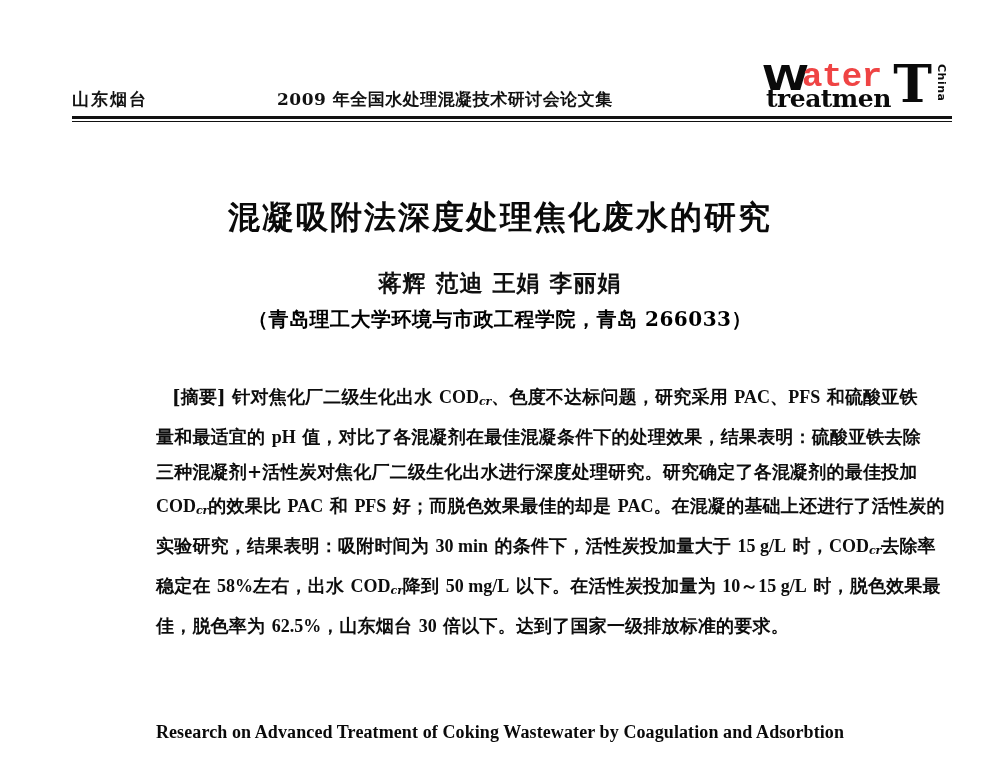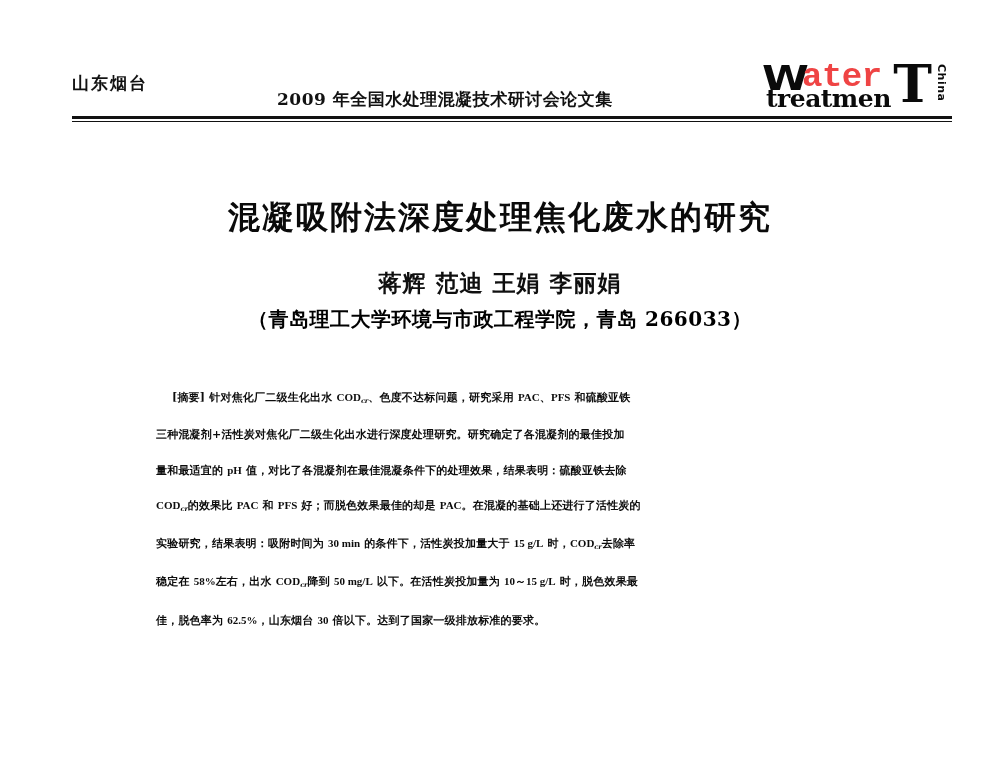--- a/index.html
+++ b/index.html
@@ -31,21 +31,21 @@
     width: 880px;
     height: 64px;
   }
   .header-row {
     position: relative;
     height: 56px;
   }
   .running-place {
     position: absolute;
     left: 0;
-    top: 14px;
+    top: 30px;
     font-size: 17px;
     font-weight: 700;
     letter-spacing: 2px;
     font-family: "DejaVu Serif", "Liberation Serif", serif;
     color: #121212;
     white-space: nowrap;
   }
   .running-title {
     position: absolute;
     left: 205px;
@@ -186,21 +186,21 @@
 
   
   .abstract {
     position: absolute;
     left: 156px;
     top: 380px;
     width: 728px;
   }
   .abs-line {
     font-family: "DejaVu Serif", "Liberation Serif", serif;
-    font-size: 11px;
+    font-size: 18px;
     font-weight: 700;
     line-height: 34.6px;
     color: #0d0d0d;
     white-space: nowrap;
     letter-spacing: 0.2px;
   }
   .abs-line.indent {
     padding-left: 16px;
   }
   .lat {
@@ -277,39 +277,40 @@
   <div class="authors">蒋辉   范迪   王娟   李丽娟</div>
 
   <div class="affiliation">（青岛理工大学环境与市政工程学院，青岛    266033）</div>
 
   <div class="abstract">
 
     <div class="abs-line indent">
       <span>[摘要] 针对焦化厂二级生化出水 </span><span class="lat">COD</span><sub>cr</sub><span>、色度不达标问题，研究采用 </span><span class="lat">PAC</span><span>、</span><span class="lat">PFS</span><span> 和硫酸亚铁</span>
     </div>
 
+    <div class="abs-line">
+      <span>量和最适宜的 </span><span class="lat">pH</span><span> 值，对比了各混凝剂在最佳混凝条件下的处理效果，结果表明：硫酸亚铁去除</span>
+    </div>
+
     <div class="abs-line">三种混凝剂+活性炭对焦化厂二级生化出水进行深度处理研究。研究确定了各混凝剂的最佳投加</div>
 
     <div class="abs-line">
-      <span>量和最适宜的 </span><span class="lat">pH</span><span> 值，对比了各混凝剂在最佳混凝条件下的处理效果，结果表明：硫酸亚铁去除</span>
-    </div>
-
-    <div class="abs-line">
       <span class="lat">COD</span><sub>cr</sub><span>的效果比 </span><span class="lat">PAC</span><span> 和 </span><span class="lat">PFS</span><span> 好；而脱色效果最佳的却是 </span><span class="lat">PAC</span><span>。在混凝的基础上还进行了活性炭的</span>
     </div>
 
     <div class="abs-line">
       <span>实验研究，结果表明：吸附时间为 </span><span class="lat">30 min</span><span> 的条件下，活性炭投加量大于 </span><span class="lat">15 g/L</span><span> 时，</span><span class="lat">COD</span><sub>cr</sub><span>去除率</span>
     </div>
 
     <div class="abs-line">
       <span>稳定在 </span><span class="lat">58%</span><span>左右，出水 </span><span class="lat">COD</span><sub>cr</sub><span>降到 </span><span class="lat">50 mg/L</span><span> 以下。在活性炭投加量为 </span><span class="lat">10～15 g/L</span><span> 时，脱色效果最</span>
     </div>
 
     <div class="abs-line">
       <span>佳，脱色率为 </span><span class="lat">62.5%</span><span>，山东烟台 </span><span class="lat">30</span><span> 倍以下。达到了国家一级排放标准的要求。</span>
     </div>
 
   </div>
 
 
+  <div class="en-title">Research on Advanced Treatment of Coking Wastewater by Coagulation and Adsorbtion</div>
 
 </div>
 
 </body></html>

